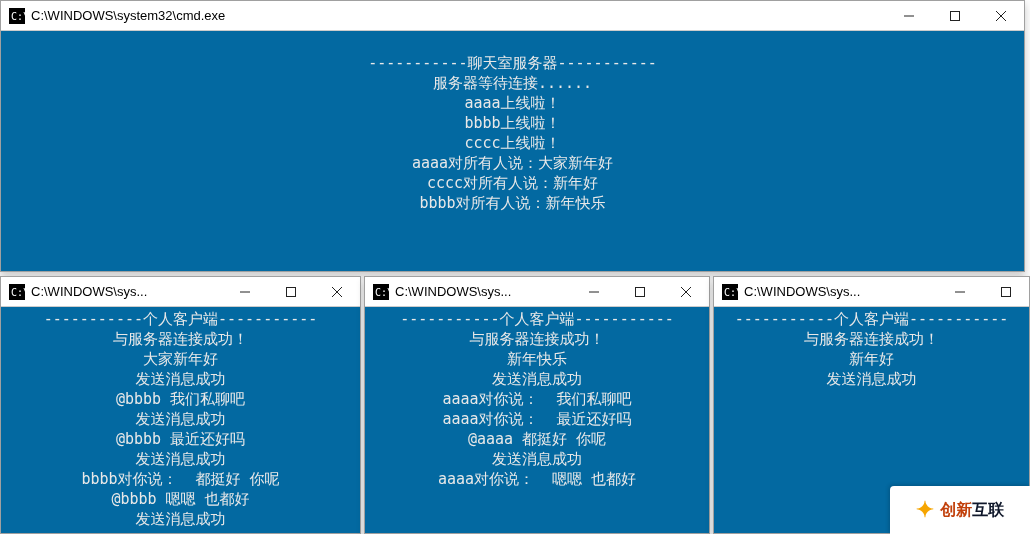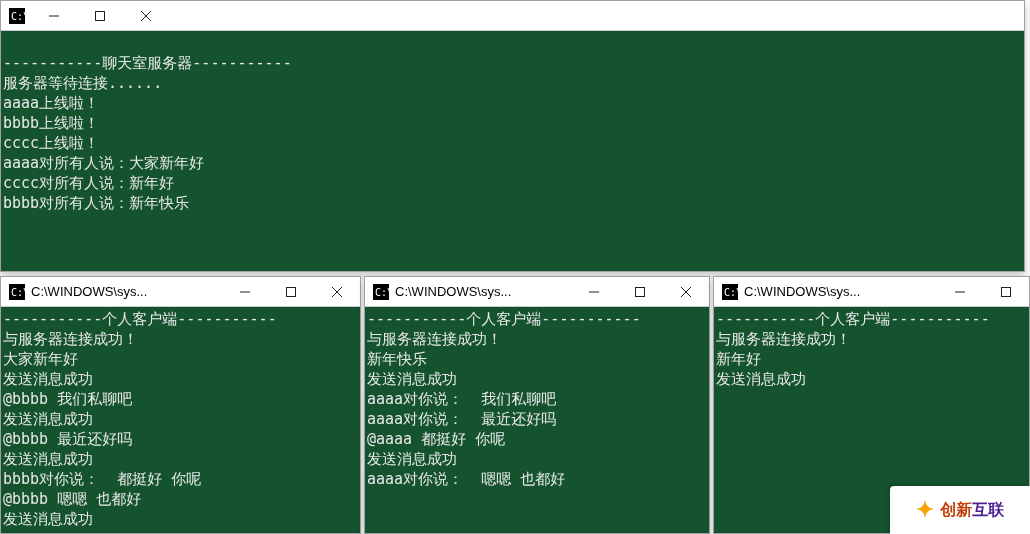--- a/index.html
+++ b/index.html
@@ -46,57 +46,59 @@
     width: 46px;
     display: flex;
     align-items: center;
     justify-content: center;
     font-size: 12px;
     color: #222;
   }
   .winbtn svg { width: 10px; height: 10px; }
   .console {
     flex: 1;
-    background: #14532d;
+    background: #0369a1;
     color: #e8e8e8;
     font-family: "NSimSun","SimSun","Consolas",monospace;
     font-size: 15px;
     line-height: 20px;
     padding: 2px 2px;
     white-space: pre;
     overflow: hidden;
+    text-align: center;
   }
   .logo {
     position: absolute;
     right: 0; bottom: 0;
     width: 140px; height: 48px;
     background: #fff;
     border-top-left-radius: 4px;
     box-shadow: -1px -1px 4px rgba(0,0,0,0.2);
     display: flex;
     align-items: center;
     justify-content: center;
     font-size: 16px;
     font-weight: 600;
   }
   .logo .swirl { color:#f6a500; margin-right:6px; font-size:22px; }
   .logo .txt .a { color:#c2410c; }
-  .logo .txt .b { color:#4c1d95; }
+  .logo .txt .b { color:#0f172a; }
 </style>
 </head>
 <body>
 
 <div class="window" style="left:0px; top:0px; width:1025px; height:272px;">
   <div class="titlebar">
     <span class="icon">
       <svg viewBox="0 0 16 16">
           <rect x="0" y="0" width="16" height="16" fill="#000"></rect>
           <text x="2" y="12" font-size="10" fill="#fff" font-family="monospace">C:\</text>
         </svg>
     </span>
+    <span class="title">C:\WINDOWS\system32\cmd.exe</span>
     <div class="winbtns">
       <div class="winbtn">
           <svg viewBox="0 0 10 10">
             <line x1="0" y1="5" x2="10" y2="5" stroke="#222" stroke-width="1"></line>
           </svg>
         </div>
       <div class="winbtn">
           <svg viewBox="0 0 10 10">
             <rect x="0.5" y="0.5" width="9" height="9" fill="none" stroke="#222" stroke-width="1"></rect>
           </svg>

